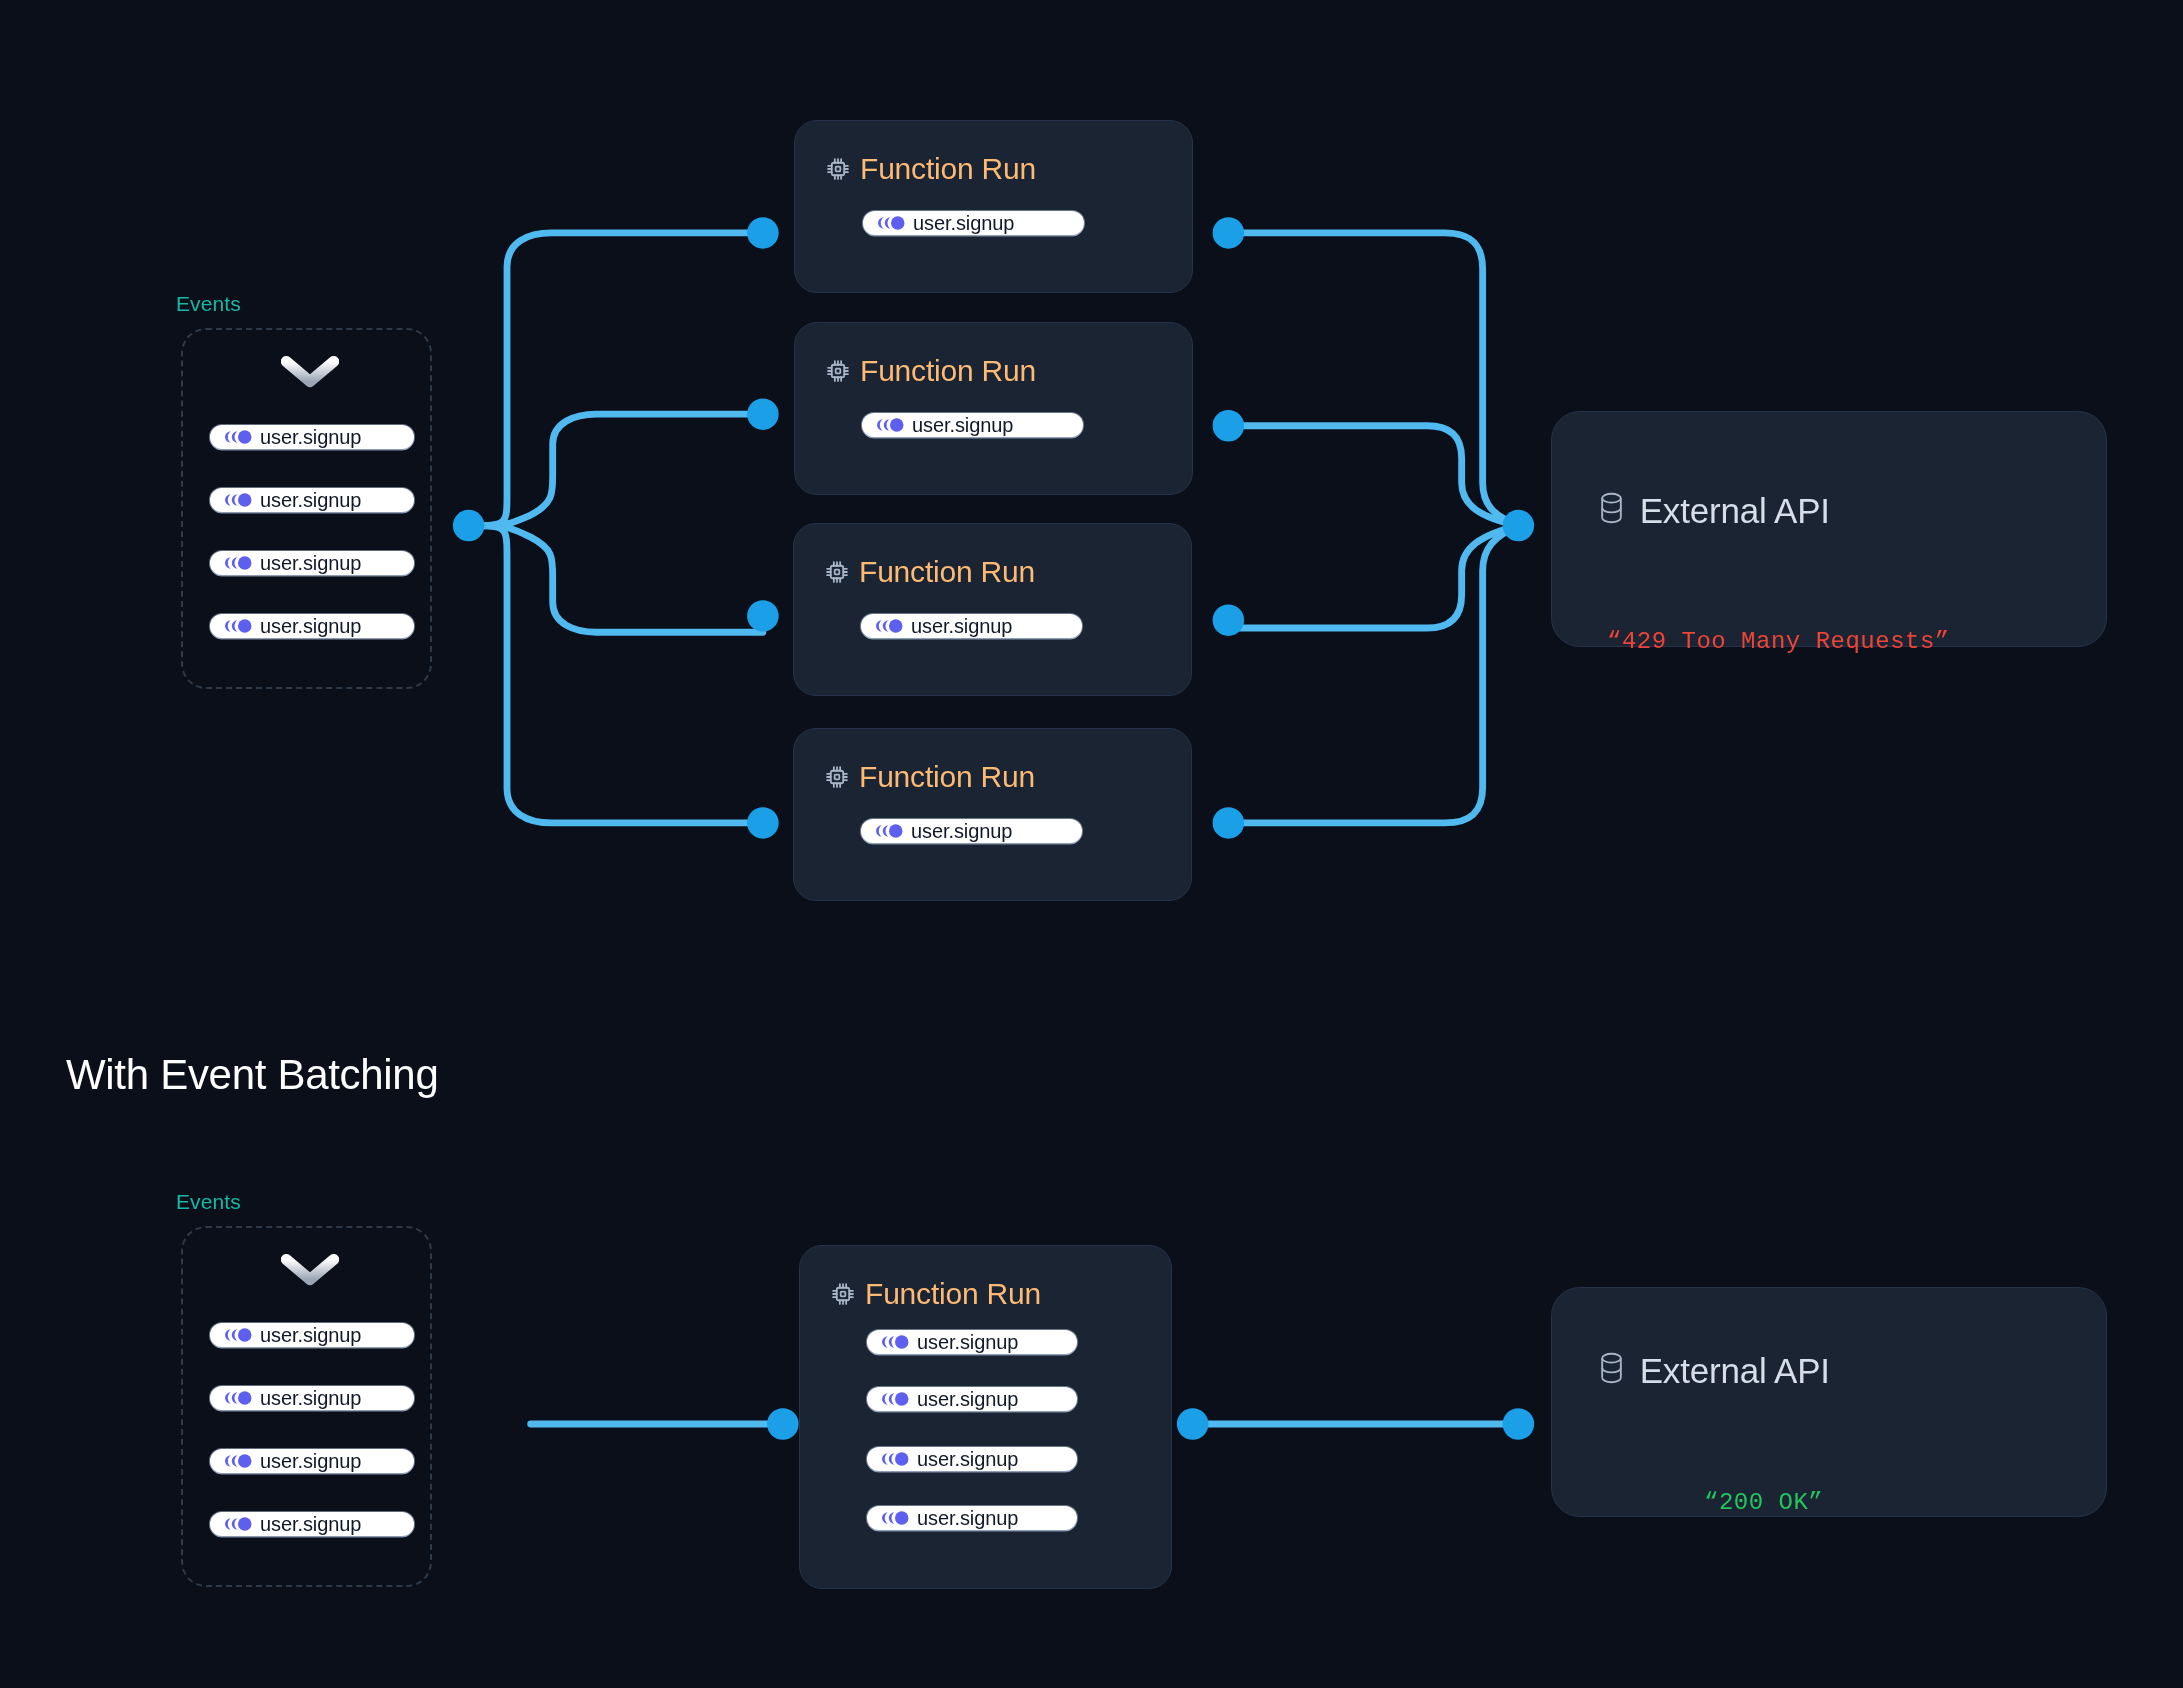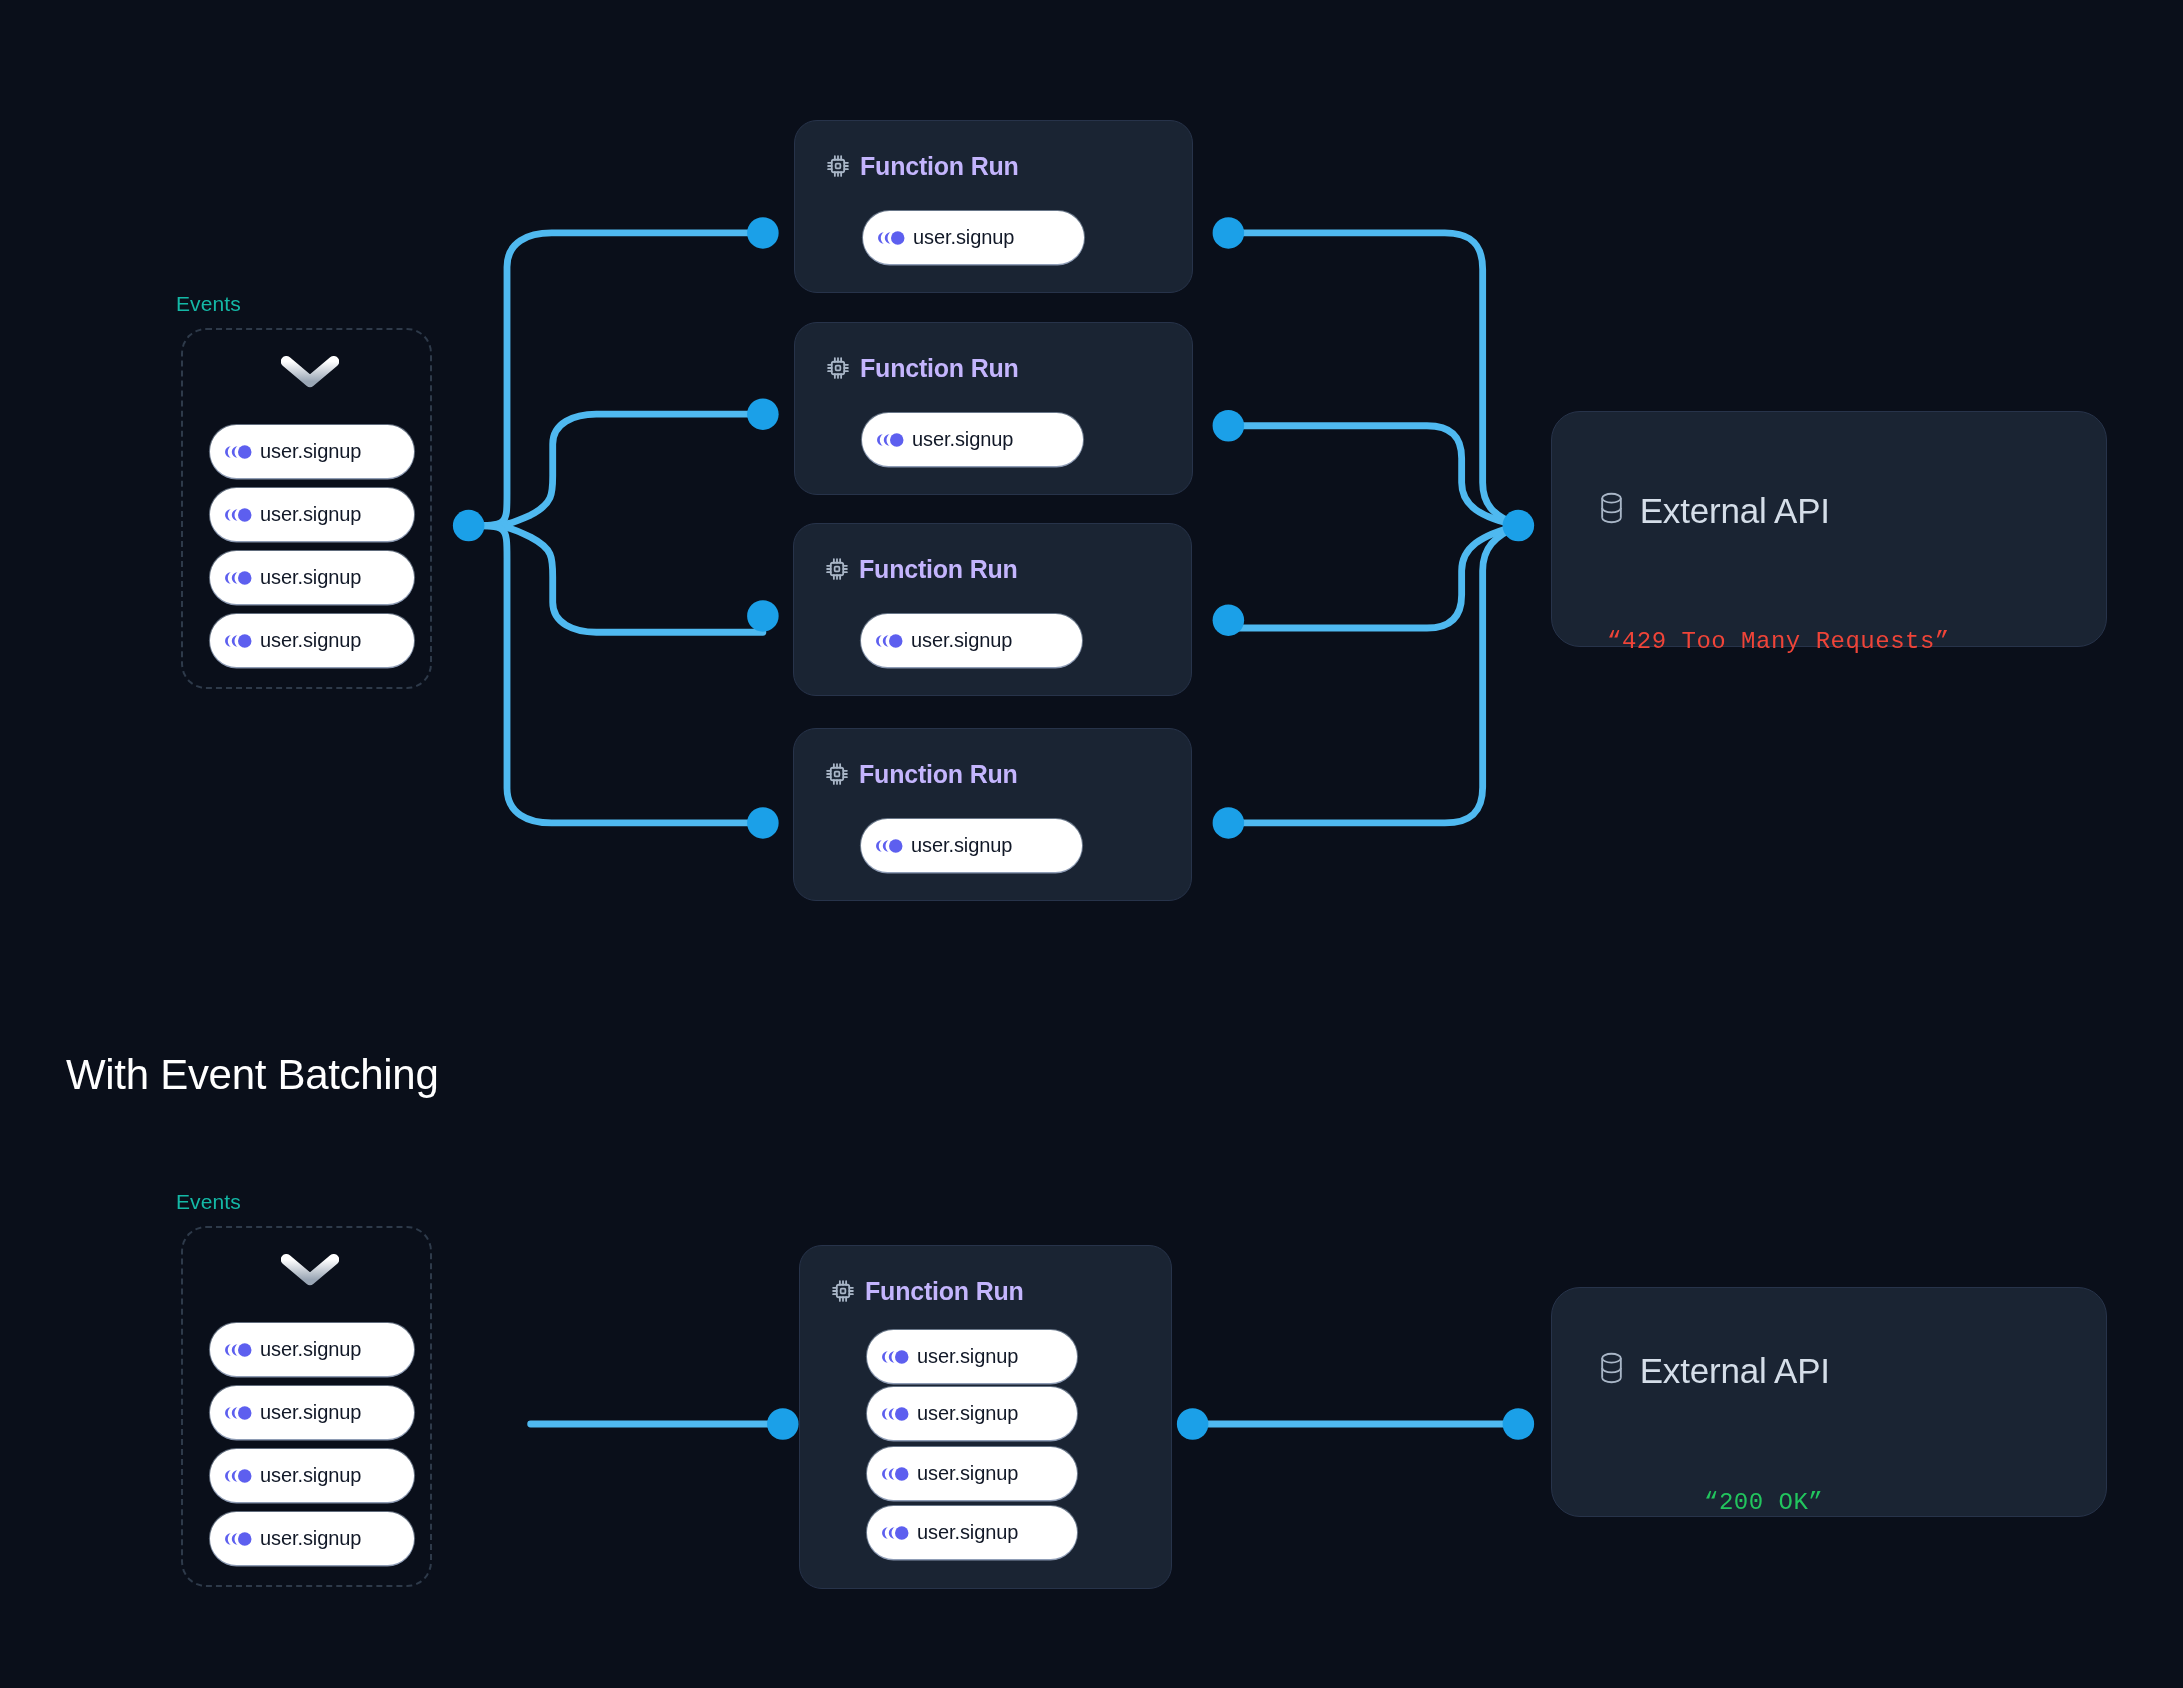--- a/index.html
+++ b/index.html
@@ -38,21 +38,21 @@
   }
 
   .chev {
     position: absolute;
     width: 58px; height: 33px;
   }
   .chev svg { width: 100%; height: 100%; display:block; }
 
   .pill {
     position: absolute;
-    height: 53px;
+    height: 24px;
     background: #FFFFFF;
     border-radius: 525px;
     display: flex;
     align-items: center;
     padding: 0 18px 0 13.7px;
     gap: 8.4px;
     box-shadow: 0 1.6px 0 0 rgba(150,165,190,0.85), 0 0 0 1.1px rgba(170,185,205,0.55);
   }
   .pill .brand { width: 28px; height: 16px; flex: 0 0 auto; display:block; }
   .pill .ptxt {
@@ -70,23 +70,23 @@
     border-radius: 23px;
   }
   .card-head {
     position: absolute;
     display: flex;
     align-items: center;
     gap: 10.5px;
   }
   .card-head .chip { width: 24px; height: 24px; display:block; flex:0 0 auto; }
   .card-head .ctxt {
-    color: #c4b5fd;
-    font-size: 25px;
-    font-weight: 700;
+    color: #fdba74;
+    font-size: 30px;
+    font-weight: 400;
     white-space: nowrap;
     letter-spacing: -0.2px;
   }
 
   .api-card {
     position: absolute;
     background: #1A2433;
     border: 1.6px solid #27334a;
     border-radius: 29px;
   }

